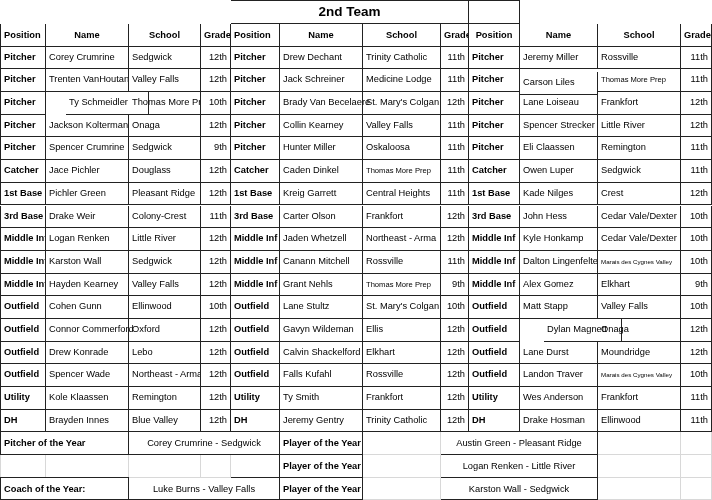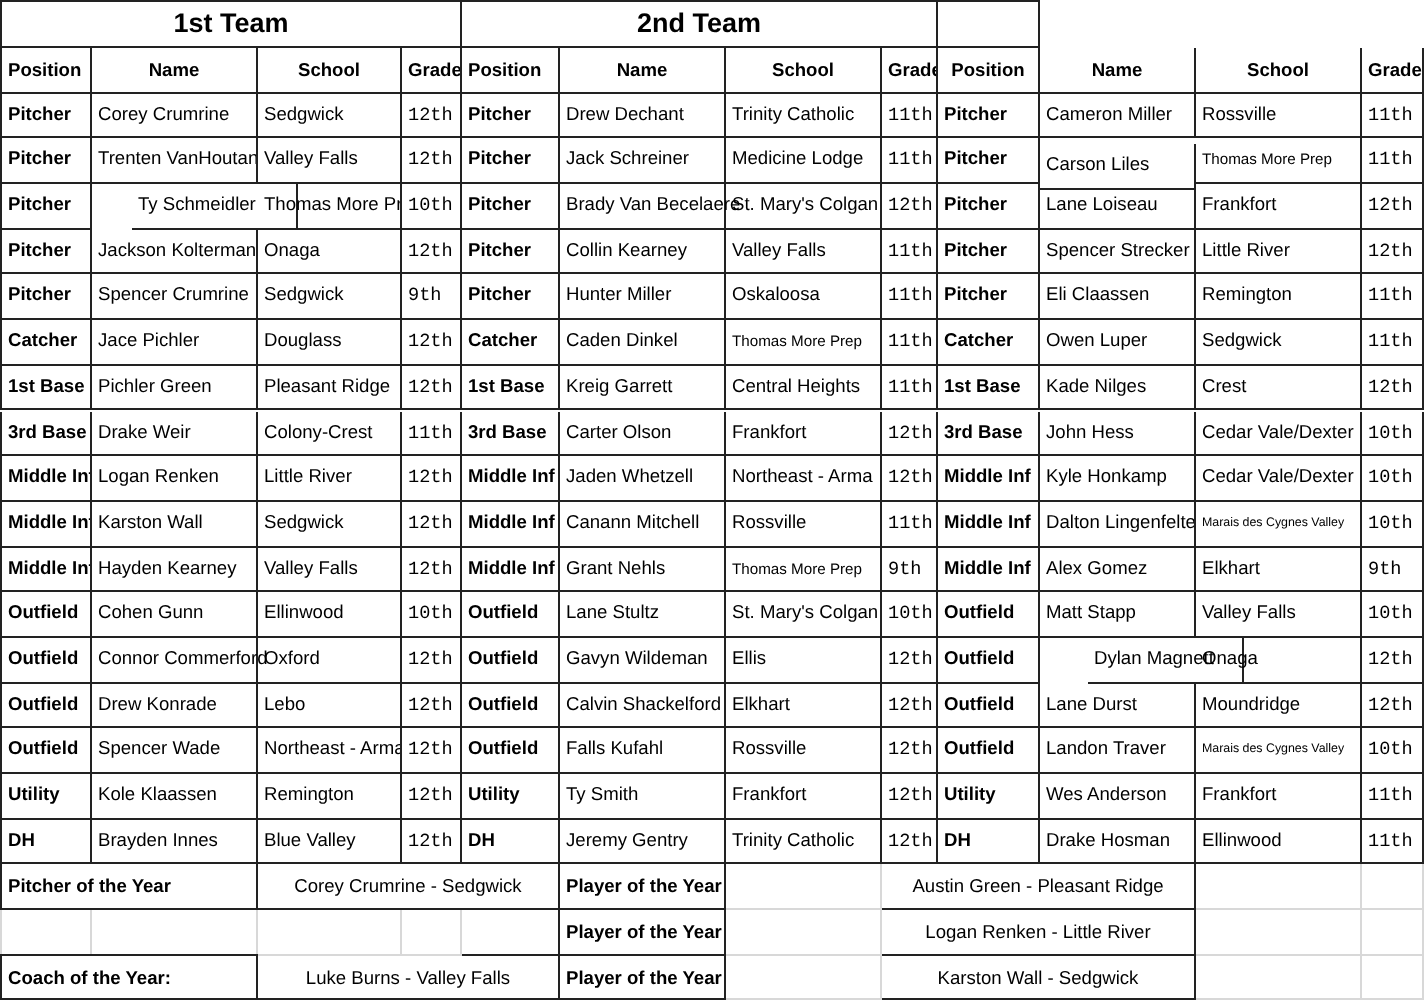--- a/index.html
+++ b/index.html
@@ -10,34 +10,33 @@
     border-right:1px solid #222; border-bottom:1px solid #222;
     font-size:9.3px; line-height:22px; padding:0 3px;
     white-space:nowrap; overflow:hidden;
   }
   .cell.left0 { border-left:1px solid #222; }
   .cell.top0 { border-top:1px solid #222; }
   .title { font-size:13.5px; font-weight:bold; text-align:center; line-height:22px; }
   .hdr { font-weight:bold; text-align:center; }
   .hdr.lft { text-align:left; }
   .pos { font-weight:bold; }
-  .grade { text-align:left;font-family:Liberation Mono, monospace; }
+  .grade { text-align:right; }
   .small { font-size:7.6px; }
   .tiny { font-size:6.2px; }
   .ctr { text-align:center; }
   .bold { font-weight:bold; }
   .light { border-right:1px solid #d8d8d8; border-bottom:1px solid #d8d8d8; }
   .overflow { overflow:visible; z-index:2; }
 </style>
 </head>
 <body>
 
 <div id="sheet">
 
-  <div class="cell title left0 top0" style="left:0;top:0;width:231px;height:24px;">1st Team</div>
   <div class="cell title top0" style="left:231px;top:0;width:238px;height:24px;">2nd Team</div>
   <div class="cell top0" style="left:469px;top:0;width:51px;height:24px;"></div>
 
   <div id="col-headers">
       <div class="cell hdr left0 lft" style="left: 0px; top: 24px; width: 46px; height: 22.6px;">Position</div>
       <div class="cell hdr" style="left: 46px; top: 24px; width: 83px; height: 22.6px;">Name</div>
       <div class="cell hdr" style="left: 129px; top: 24px; width: 72px; height: 22.6px;">School</div>
       <div class="cell hdr" style="left: 201px; top: 24px; width: 30px; height: 22.6px;">Grade</div>
       <div class="cell hdr lft" style="left: 231px; top: 24px; width: 49px; height: 22.6px;">Position</div>
       <div class="cell hdr" style="left: 280px; top: 24px; width: 83px; height: 22.6px;">Name</div>
@@ -53,21 +52,21 @@
       <div>
         <div class="cell left0 pos" style="left: 0px; top: 46.6px; width: 46px; height: 22.7px; line-height: 21.7px;">Pitcher</div>
         <div class="cell" style="left: 46px; top: 46.6px; width: 83px; height: 22.7px; line-height: 21.7px;">Corey Crumrine</div>
         <div class="cell" style="left: 129px; top: 46.6px; width: 72px; height: 22.7px; line-height: 21.7px;">Sedgwick</div>
         <div class="cell grade" style="left: 201px; top: 46.6px; width: 30px; height: 22.7px; line-height: 21.7px;">12th</div>
         <div class="cell pos" style="left: 231px; top: 46.6px; width: 49px; height: 22.7px; line-height: 21.7px;">Pitcher</div>
         <div class="cell" style="left: 280px; top: 46.6px; width: 83px; height: 22.7px; line-height: 21.7px;">Drew Dechant</div>
         <div class="cell" style="left: 363px; top: 46.6px; width: 78px; height: 22.7px; line-height: 21.7px;">Trinity Catholic</div>
         <div class="cell grade" style="left: 441px; top: 46.6px; width: 28px; height: 22.7px; line-height: 21.7px;">11th</div>
         <div class="cell pos" style="left: 469px; top: 46.6px; width: 51px; height: 22.7px; line-height: 21.7px;">Pitcher</div>
-        <div class="cell" style="left: 520px; top: 46.6px; width: 78px; height: 22.7px; line-height: 21.7px;">Cameron Miller</div>
+        <div class="cell" style="left: 520px; top: 46.6px; width: 78px; height: 22.7px; line-height: 21.7px;">Jeremy Miller</div>
         <div class="cell" style="left: 598px; top: 46.6px; width: 83px; height: 22.7px; line-height: 21.7px;">Rossville</div>
         <div class="cell grade" style="left: 681px; top: 46.6px; width: 31px; height: 22.7px; line-height: 21.7px;">11th</div>
       </div>
       <div>
         <div class="cell left0 pos" style="left: 0px; top: 69.3px; width: 46px; height: 22.7px; line-height: 21.7px;">Pitcher</div>
         <div class="cell" style="left: 46px; top: 69.3px; width: 83px; height: 22.7px; line-height: 21.7px;">Trenten VanHoutan</div>
         <div class="cell" style="left: 129px; top: 69.3px; width: 72px; height: 22.7px; line-height: 21.7px;">Valley Falls</div>
         <div class="cell grade" style="left: 201px; top: 69.3px; width: 30px; height: 22.7px; line-height: 21.7px;">12th</div>
         <div class="cell pos" style="left: 231px; top: 69.3px; width: 49px; height: 22.7px; line-height: 21.7px;">Pitcher</div>
         <div class="cell" style="left: 280px; top: 69.3px; width: 83px; height: 22.7px; line-height: 21.7px;">Jack Schreiner</div>

